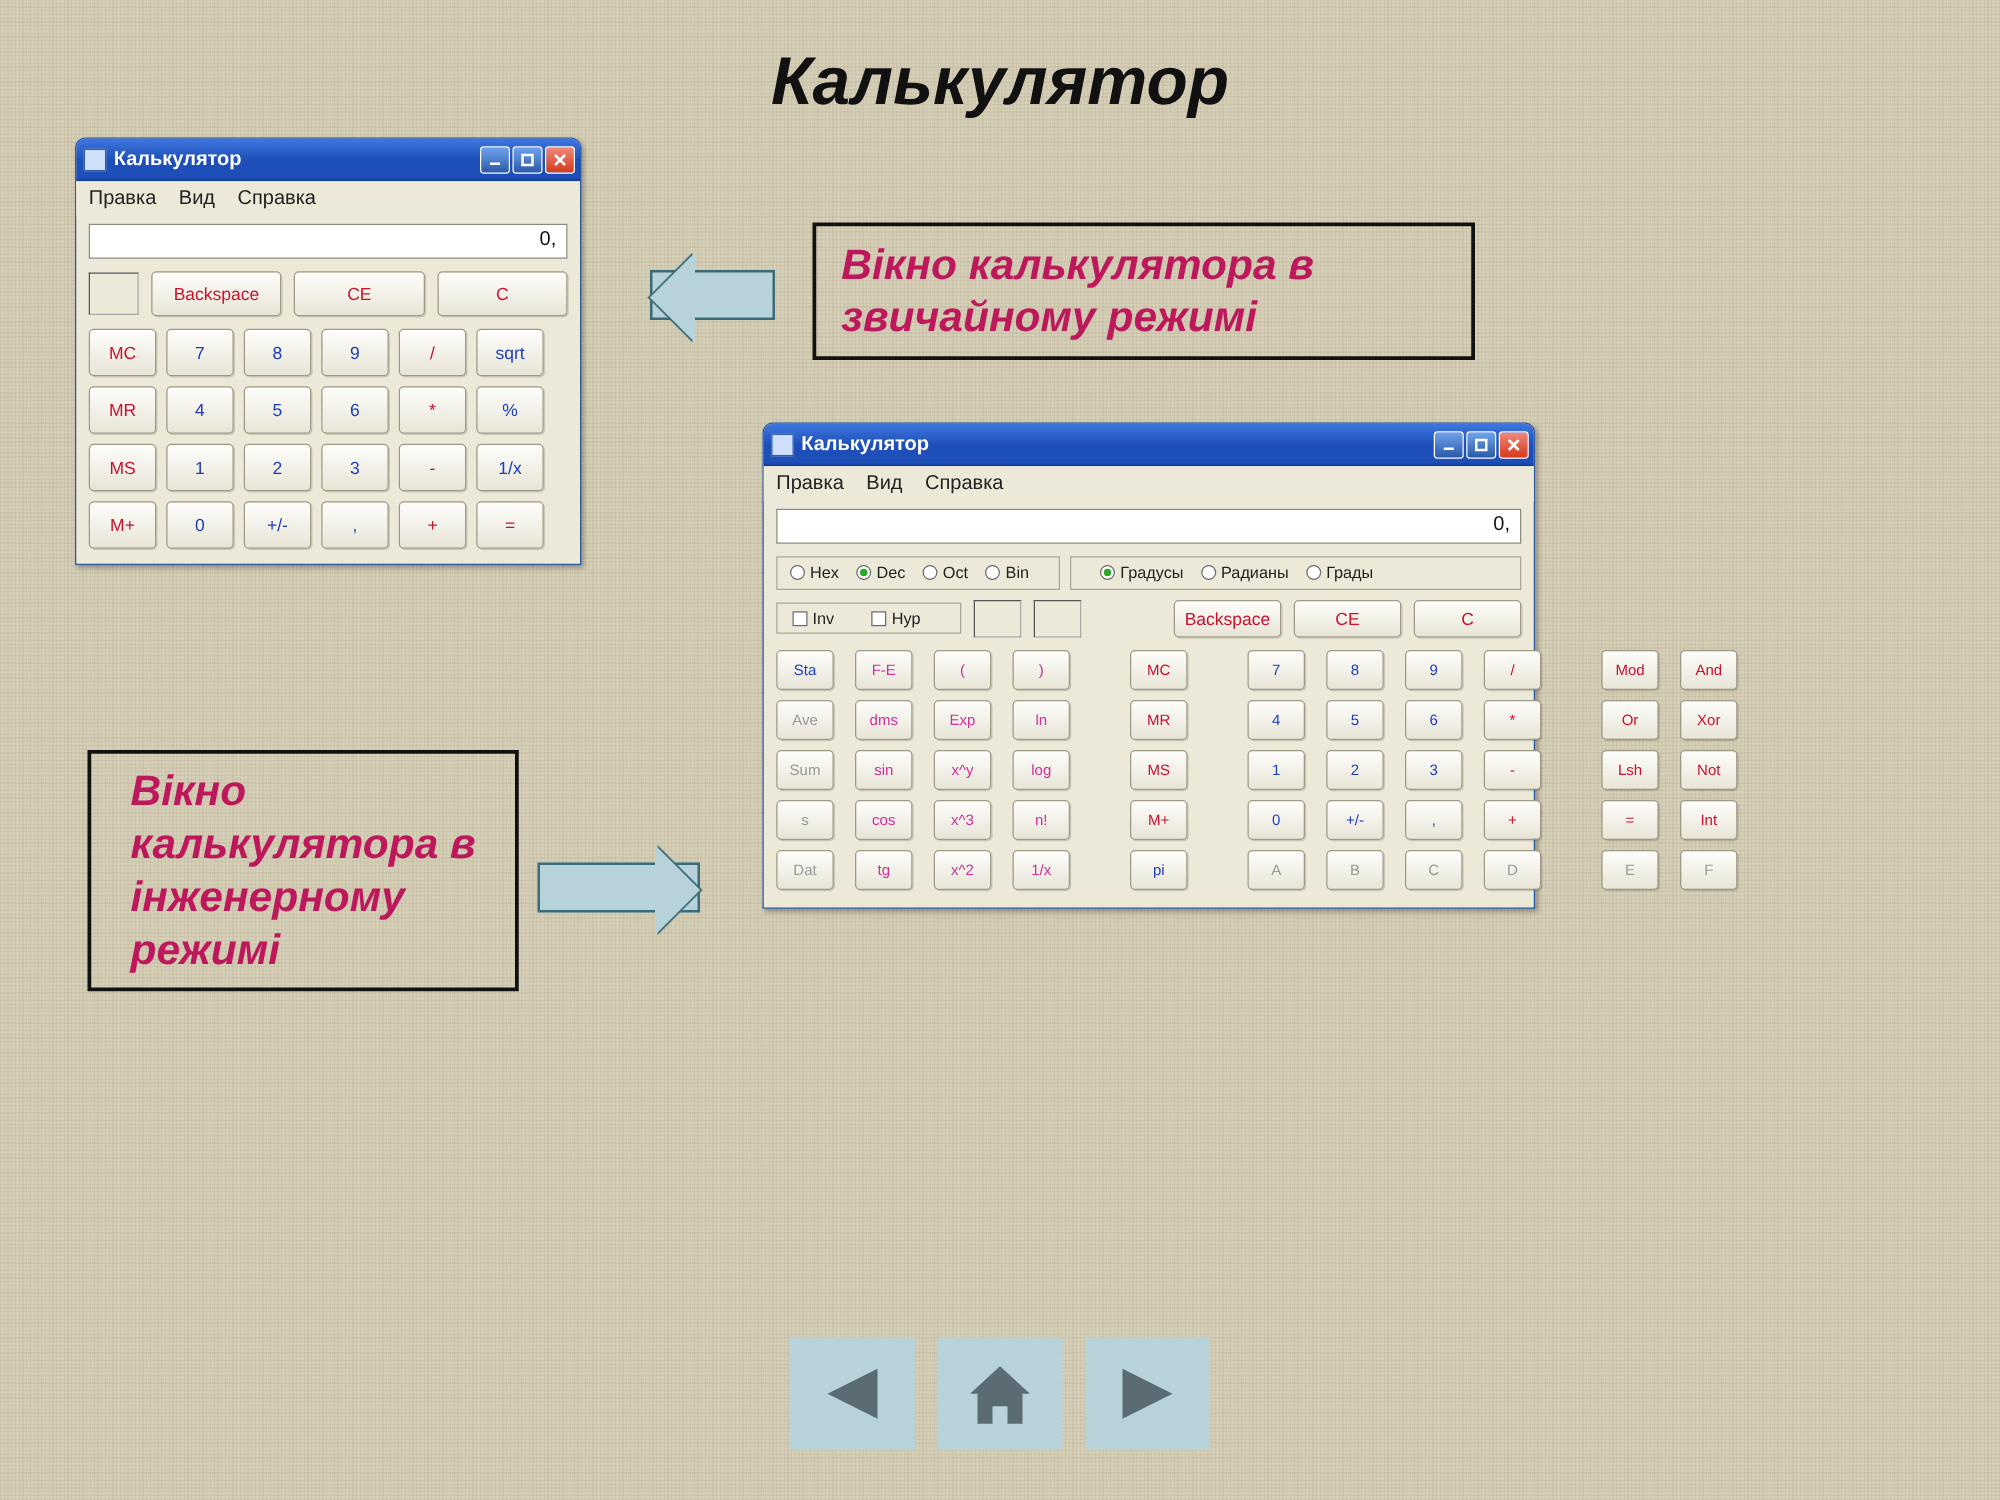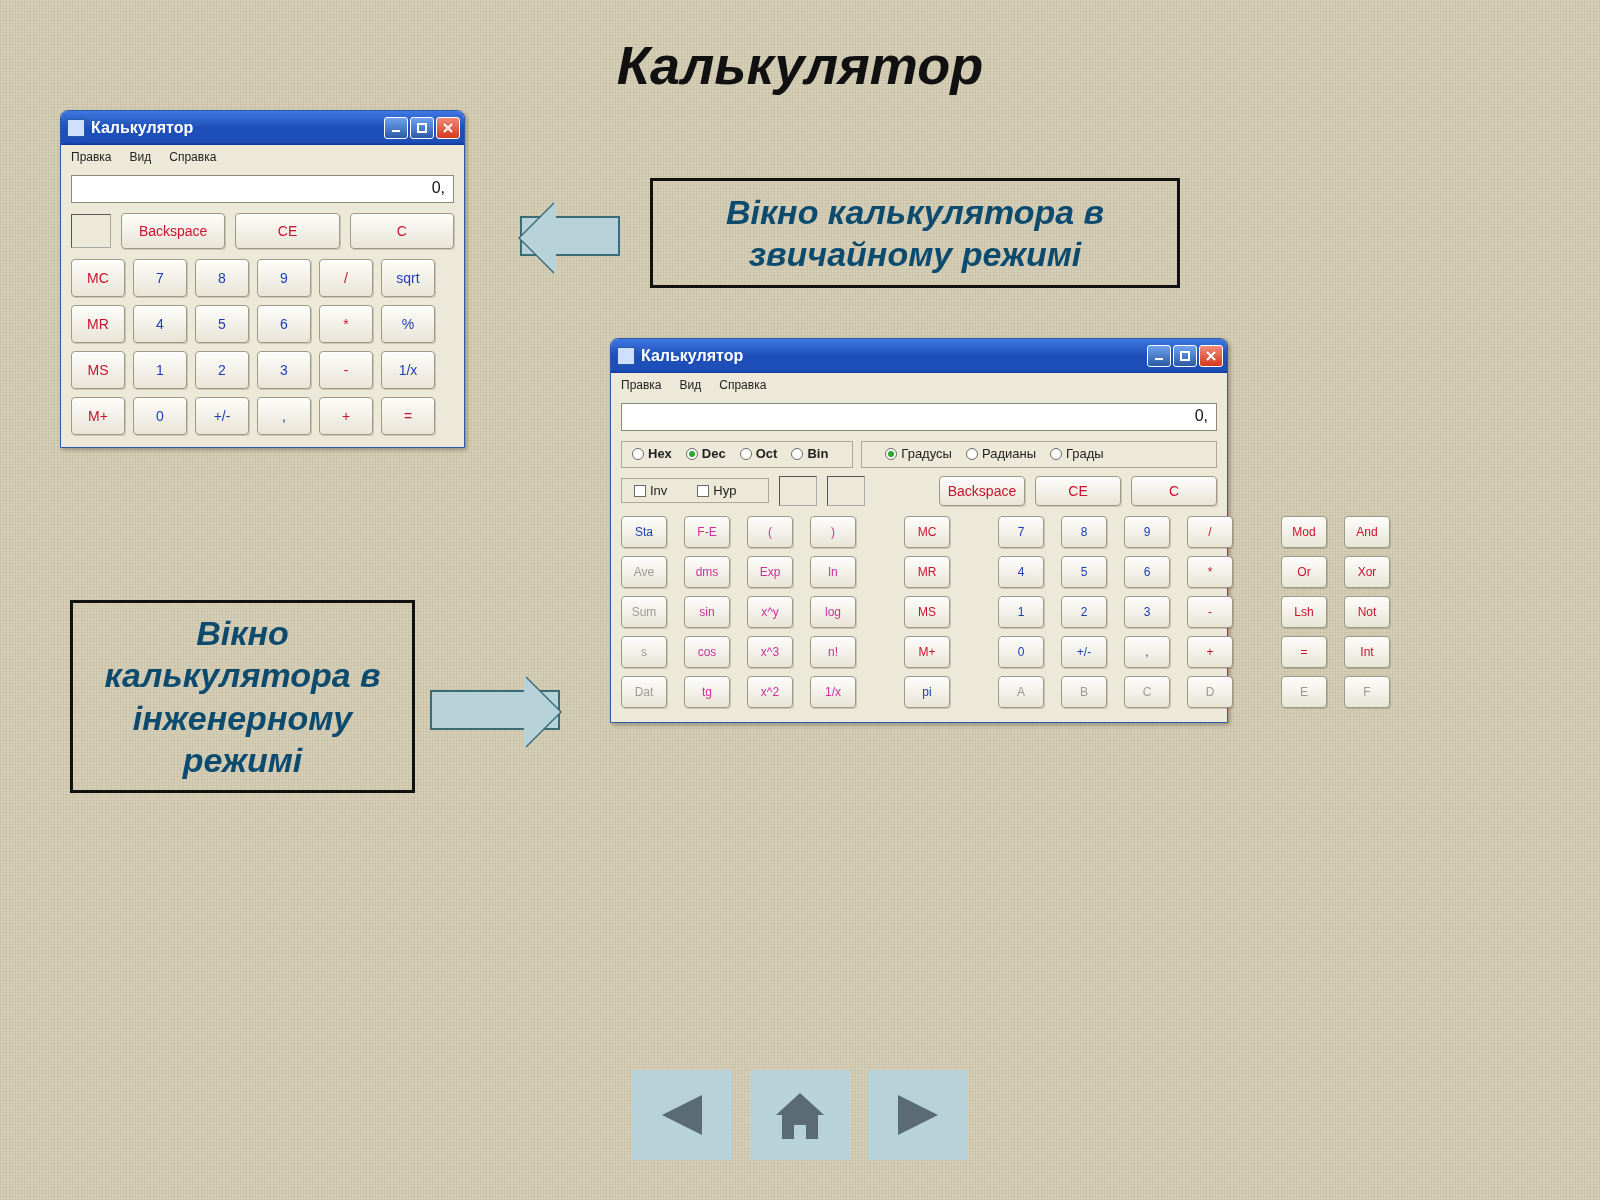--- a/index.html
+++ b/index.html
@@ -40,21 +40,21 @@
   .xp-titlebar .spacer { flex: 1; }
   .xp-btns { display: flex; gap: 2px; }
   .xp-btn {
     width: 24px; height: 22px; border-radius: 3px;
     border: 1px solid #fff; position: relative;
     background: linear-gradient(#6fa3ef,#2b5aa6);
   }
   .xp-btn.close { background: linear-gradient(#f08a7a,#d43a1c); }
   .xp-btn svg { position:absolute; inset:0; margin:auto; }
   .xp-menubar {
-    background: #ece9d8; font-size: 12px; color: #222;
+    background: #ece9d8; font-size: 16px; color: #222;
     display: flex; gap: 18px; padding: 5px 10px;
   }
   .xp-body { padding: 6px 10px 12px; }
   .display {
     background: #fff; border: 1px solid #8b8b7a;
     height: 28px; width: 100%; text-align: right;
     padding: 3px 8px; font-size: 16px; color: #111; margin-bottom: 10px;
   }
   .btn {
     background: linear-gradient(#fdfdfb,#e8e5d6);
@@ -97,21 +97,21 @@
     gap: 6px 17px;
   }
   .sci-grid .btn { width:46px; height:32px; font-size: 12px; }
   .sci-grid .gap { visibility: hidden; }
   
   .caption {
     position: absolute;
     border: 3px solid #111;
     background: rgba(255,255,255,0.0);
     font-size: 34px; font-style: italic; font-weight: bold;
-    color: #0c4a6e; text-align: center;
+    color: #be185d; text-align: left;
     display: flex; align-items: center; justify-content: center;
     padding: 10px 20px; line-height: 1.25;
   }
   
   .arrow {
     position: absolute;
     background: #b7d2d9;
     border: 2px solid #3b6b76;
   }
   .arrow-left {
@@ -235,21 +235,21 @@
     </span>
   </div>
   <div class="xp-menubar">
     <span>Правка</span>
     <span>Вид</span>
     <span>Справка</span>
   </div>
   <div class="xp-body sci-body">
     <div class="display">0,</div>
     <div class="sci-row">
-      <div class="panel" style="flex:0 0 auto;font-weight:bold;" id="numsys"><span class="radio"><span class="dot"></span>Hex</span><span class="radio sel"><span class="dot"></span>Dec</span><span class="radio"><span class="dot"></span>Oct</span><span class="radio"><span class="dot"></span>Bin</span></div>
+      <div class="panel" style="flex:0 0 auto;" id="numsys"><span class="radio"><span class="dot"></span>Hex</span><span class="radio sel"><span class="dot"></span>Dec</span><span class="radio"><span class="dot"></span>Oct</span><span class="radio"><span class="dot"></span>Bin</span></div>
       <div class="panel" style="flex:1;padding-left:23px;" id="angle"><span class="radio sel"><span class="dot"></span>Градусы</span><span class="radio"><span class="dot"></span>Радианы</span><span class="radio"><span class="dot"></span>Грады</span></div>
     </div>
     <div class="sci-ctrlrow">
       <div class="panel" style="display:flex;align-items:flex-start;gap:10px;padding:4px 12px">
         <span class="check">
             <span class="box"></span>
             <span>Inv</span>
           </span>
         <span class="check">
             <span class="box"></span>

